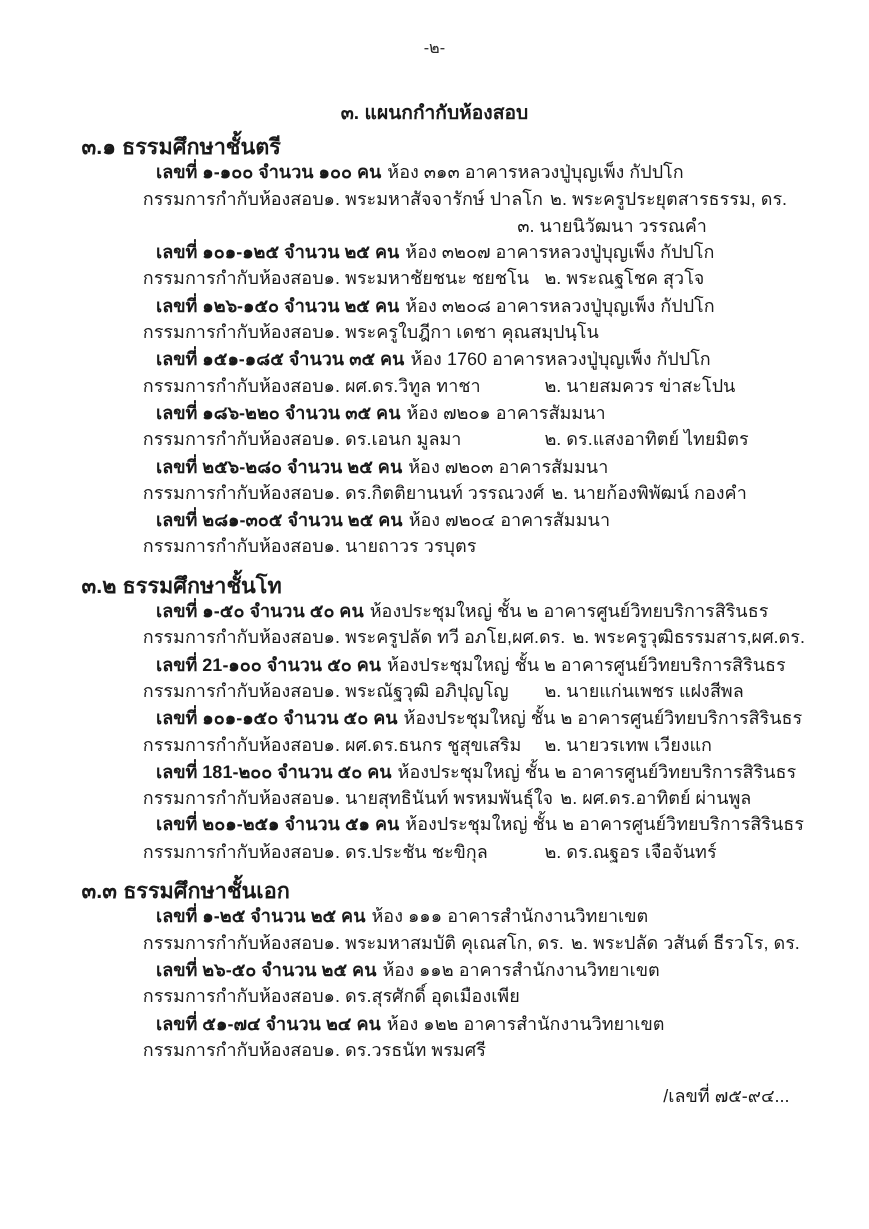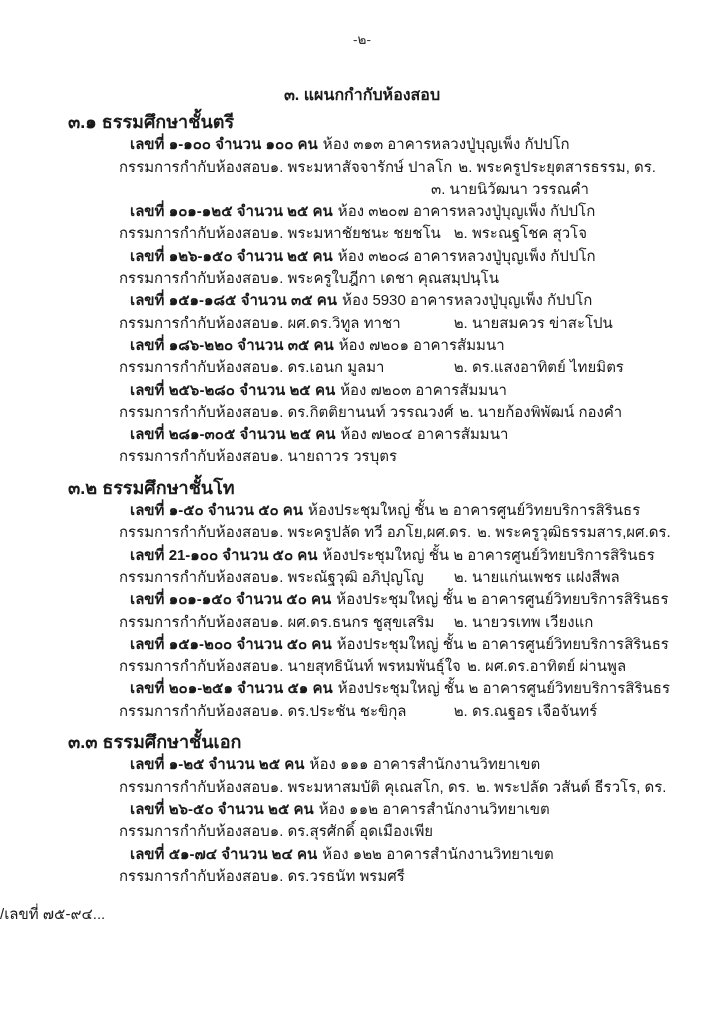--- a/index.html
+++ b/index.html
@@ -54,21 +54,21 @@
   .committee-label {
     display: inline-block;
     min-width: 139px;
   }
   .p1 {
     display: inline-block;
     min-width: 178px;
     margin-right: 6px;
   }
   .footer {
-    text-align: left;
+    text-align: right;
     padding-right: 66px;
     margin-top: 16px;
     line-height: 22.3px;
   }
 </style>
 </head>
 <body>
 
 <div class="page">
   <div class="page-number">-๒-</div>
@@ -89,21 +89,21 @@
 
   </div>
 
   <div class="entry">
     <div class="line line-range"><span class="range">เลขที่ ๑๒๖-๑๕๐ จำนวน ๒๕ คน</span><span class="room">ห้อง ๓๒๐๘ อาคารหลวงปู่บุญเพ็ง กัปปโก</span></div>
     <div class="line line-committee"><span class="committee-label">กรรมการกำกับห้องสอบ</span><span class="p1">๑. พระครูใบฎีกา เดชา คุณสมฺปนฺโน</span></div>
 
   </div>
 
   <div class="entry">
-    <div class="line line-range"><span class="range">เลขที่ ๑๕๑-๑๘๕ จำนวน ๓๕ คน</span><span class="room">ห้อง 5930 อาคารหลวงปู่บุญเพ็ง กัปปโก</span></div>
+    <div class="line line-range"><span class="range">เลขที่ ๑๕๑-๑๘๕ จำนวน ๓๕ คน</span><span class="room">ห้อง 1760 อาคารหลวงปู่บุญเพ็ง กัปปโก</span></div>
     <div class="line line-committee"><span class="committee-label">กรรมการกำกับห้องสอบ</span><span class="p1">๑. ผศ.ดร.วิทูล ทาชา</span><span class="p2">๒. นายสมควร ข่าสะโปน</span></div>
 
   </div>
 
   <div class="entry">
     <div class="line line-range"><span class="range">เลขที่ ๑๘๖-๒๒๐ จำนวน ๓๕ คน</span><span class="room">ห้อง ๗๒๐๑ อาคารสัมมนา</span></div>
     <div class="line line-committee"><span class="committee-label">กรรมการกำกับห้องสอบ</span><span class="p1">๑. ดร.เอนก มูลมา</span><span class="p2">๒. ดร.แสงอาทิตย์ ไทยมิตร</span></div>
 
   </div>
 
@@ -137,21 +137,21 @@
 
   </div>
 
   <div class="entry">
     <div class="line line-range"><span class="range">เลขที่ ๑๐๑-๑๕๐ จำนวน ๕๐ คน</span><span class="room">ห้องประชุมใหญ่ ชั้น ๒ อาคารศูนย์วิทยบริการสิรินธร</span></div>
     <div class="line line-committee"><span class="committee-label">กรรมการกำกับห้องสอบ</span><span class="p1">๑. ผศ.ดร.ธนกร ชูสุขเสริม</span><span class="p2">๒. นายวรเทพ เวียงแก</span></div>
 
   </div>
 
   <div class="entry">
-    <div class="line line-range"><span class="range">เลขที่ ๑๕๑-๒๐๐ จำนวน ๕๐ คน</span><span class="room">ห้องประชุมใหญ่ ชั้น ๒ อาคารศูนย์วิทยบริการสิรินธร</span></div>
+    <div class="line line-range"><span class="range">เลขที่ 181-๒๐๐ จำนวน ๕๐ คน</span><span class="room">ห้องประชุมใหญ่ ชั้น ๒ อาคารศูนย์วิทยบริการสิรินธร</span></div>
     <div class="line line-committee"><span class="committee-label">กรรมการกำกับห้องสอบ</span><span class="p1">๑. นายสุทธินันท์ พรหมพันธุ์ใจ</span><span class="p2">๒. ผศ.ดร.อาทิตย์ ผ่านพูล</span></div>
 
   </div>
 
   <div class="entry">
     <div class="line line-range"><span class="range">เลขที่ ๒๐๑-๒๕๑ จำนวน ๕๑ คน</span><span class="room">ห้องประชุมใหญ่ ชั้น ๒ อาคารศูนย์วิทยบริการสิรินธร</span></div>
     <div class="line line-committee"><span class="committee-label">กรรมการกำกับห้องสอบ</span><span class="p1">๑. ดร.ประชัน ชะขิกุล</span><span class="p2">๒. ดร.ณฐอร เจือจันทร์</span></div>
 
   </div>
 </div>

